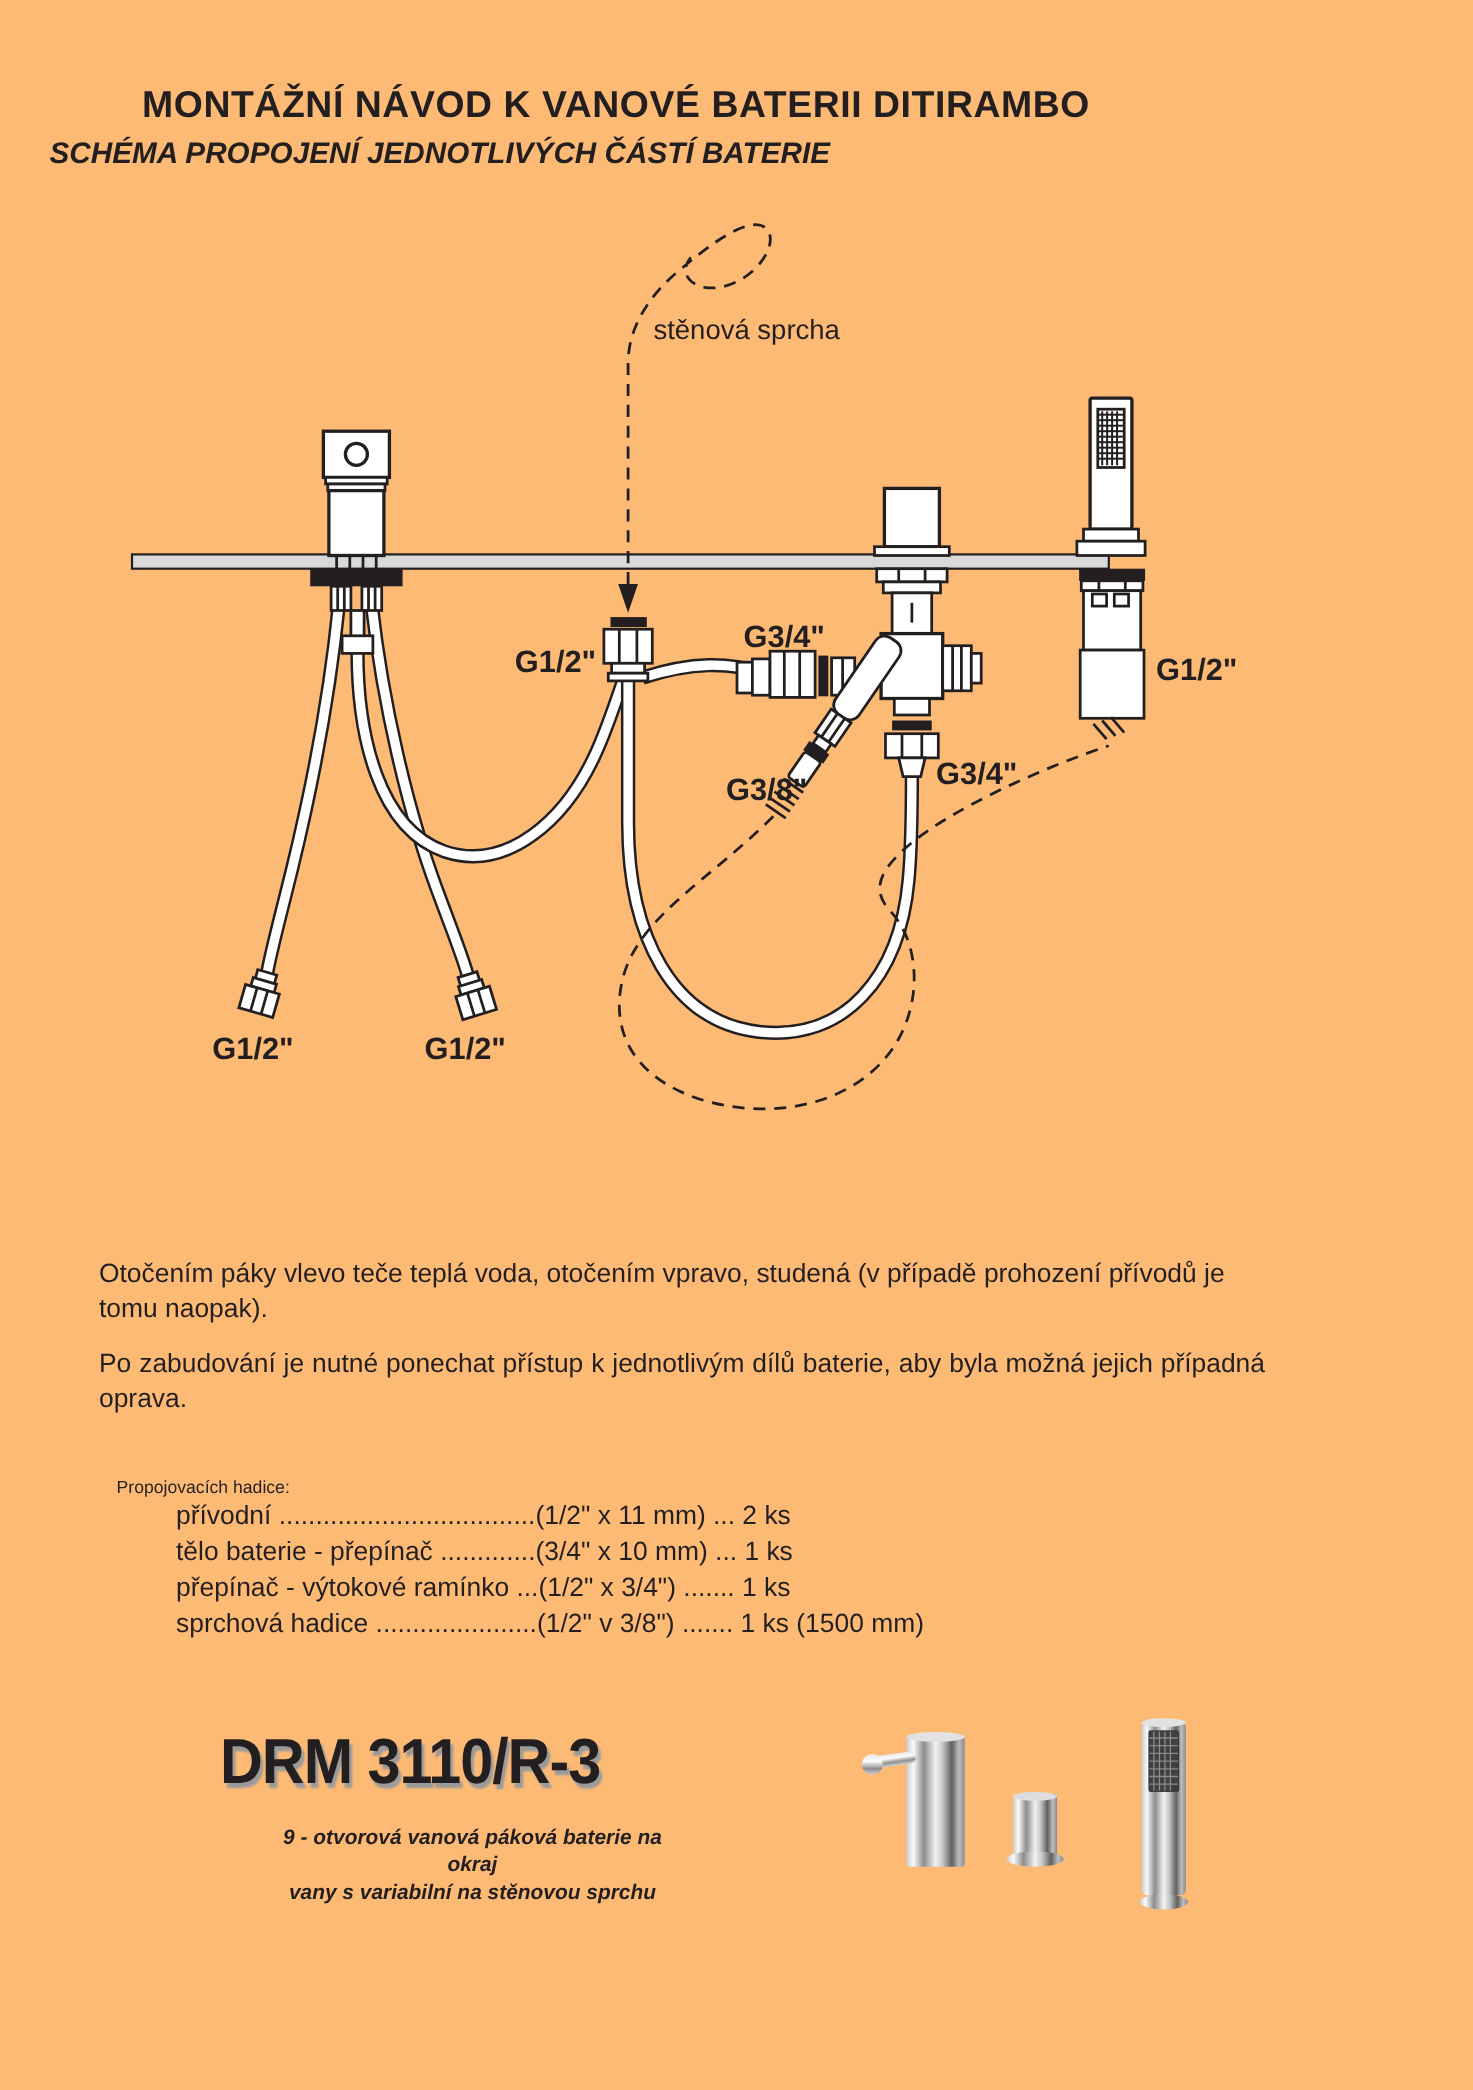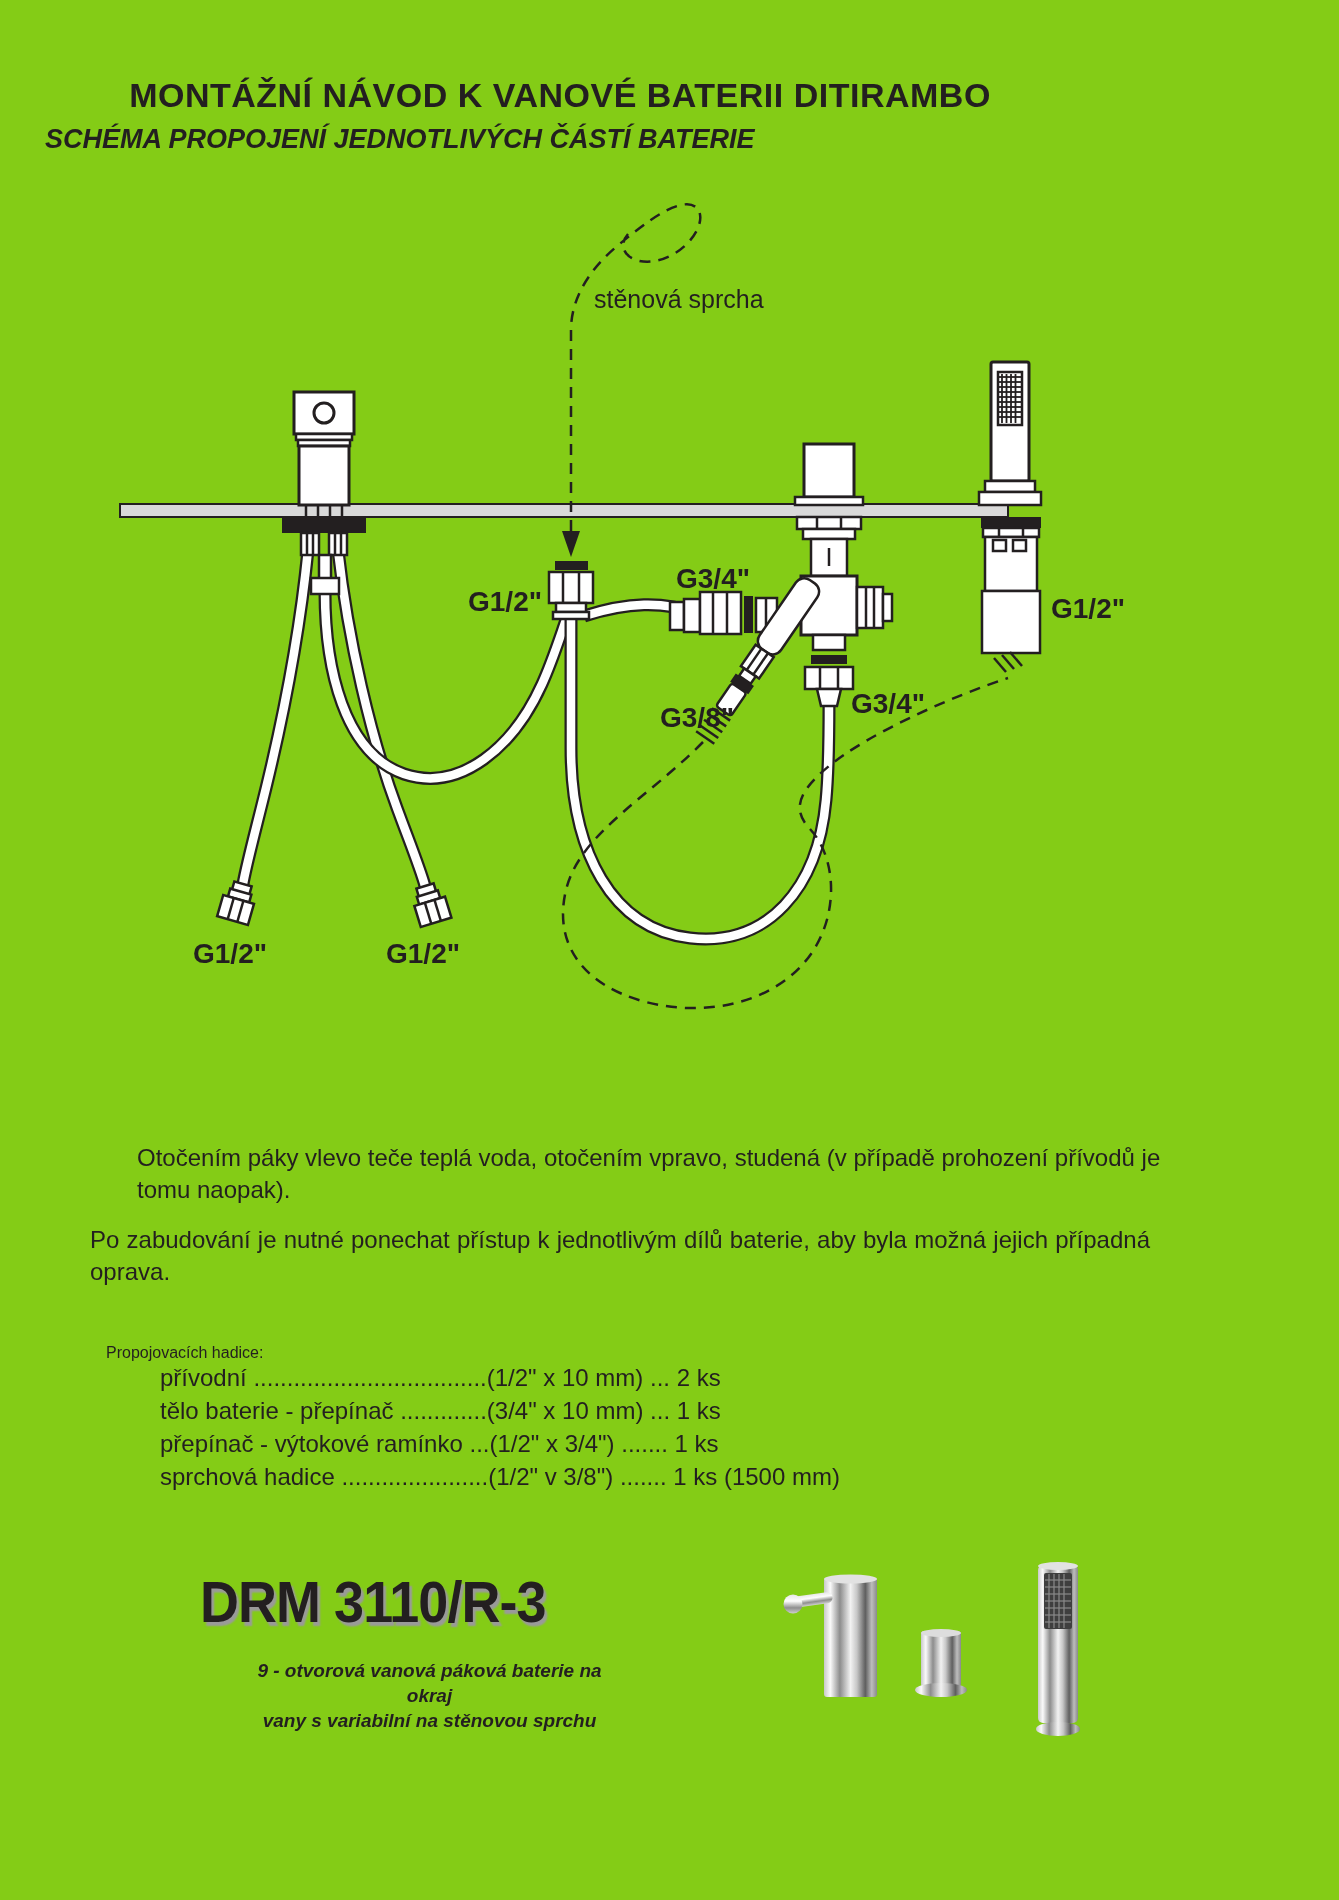--- a/index.html
+++ b/index.html
@@ -1,25 +1,25 @@
 <!DOCTYPE html>
 <html><head>
 <meta charset="utf-8">
 <style>
   html,body{margin:0;padding:0;background:#ffffff;}
-  .page{position:relative;width:1339px;height:1900px;background:#84cc16;
+  .page{position:relative;width:1339px;height:1900px;background:#fdba74;
         font-family:"Liberation Sans",sans-serif;color:#231f20;overflow:hidden;text-decoration:underline;}
   .title{position:absolute;top:76px;left:45px;width:1030px;margin:0;text-align:center;
          font-size:34px;font-weight:bold;letter-spacing:.5px;}
   .subtitle{position:absolute;top:124px;left:45px;width:1030px;margin:0;text-align:left;
             font-size:27px;font-weight:bold;font-style:italic;}
   .diagram{position:absolute;left:0;top:160px;}
   .para{position:absolute;left:90px;width:1060px;margin:0;font-size:24px;line-height:32px;}
   .p1{top:1060px;}
-  .p2{top:1142px;margin-left:47px;}
+  .p2{top:1142px;}
   .p3{top:1224px;text-align:justify;}
   .hoses-heading{position:absolute;left:90px;top:1328px;margin:16px;font-size:16px;}
   .hose-list{position:absolute;left:160px;top:1361px;font-size:24px;line-height:33px;}
   .product-code{position:absolute;left:200px;top:1568px;font-size:58px;font-weight:bold;
                 letter-spacing:-1px;transform:scaleX(.93);transform-origin:left top;
                 text-shadow:3px 4px 2px #9a9a9a;}
   .product-desc{position:absolute;left:247px;top:1658px;width:365px;text-align:center;
                 font-size:19px;font-weight:bold;font-style:italic;line-height:25px;}
   .photos{position:absolute;left:757px;top:1555px;}
   
@@ -208,21 +208,21 @@
     <text class="lbl" x="1051" y="618">G1/2"</text>
     <text class="lbl" x="193" y="963">G1/2"</text>
     <text class="lbl" x="386" y="963">G1/2"</text>
   </svg>
 
   <p class="para p2">Otočením páky vlevo teče teplá voda, otočením vpravo, studená (v případě prohození přívodů je tomu naopak).</p>
   <p class="para p3">Po zabudování je nutné ponechat přístup k jednotlivým dílů baterie, aby byla možná jejich případná oprava.</p>
 
   <p class="hoses-heading">Propojovacích hadice:</p>
   <div class="hose-list">
-    <div class="hose-item">přívodní ...................................(1/2" x 10 mm) ... 2 ks</div>
+    <div class="hose-item">přívodní ...................................(1/2" x 11 mm) ... 2 ks</div>
     <div class="hose-item">tělo baterie - přepínač .............(3/4" x 10 mm) ... 1 ks</div>
     <div class="hose-item">přepínač - výtokové ramínko ...(1/2" x 3/4") ....... 1 ks</div>
     <div class="hose-item">sprchová hadice ......................(1/2" v 3/8") ....... 1 ks  (1500 mm)</div>
   </div>
 
   <div class="product-code">DRM 3110/R-3</div>
   <div class="product-desc">
     <div>9 - otvorová vanová páková baterie na okraj</div>
     <div>vany s variabilní na stěnovou sprchu</div>
   </div>

